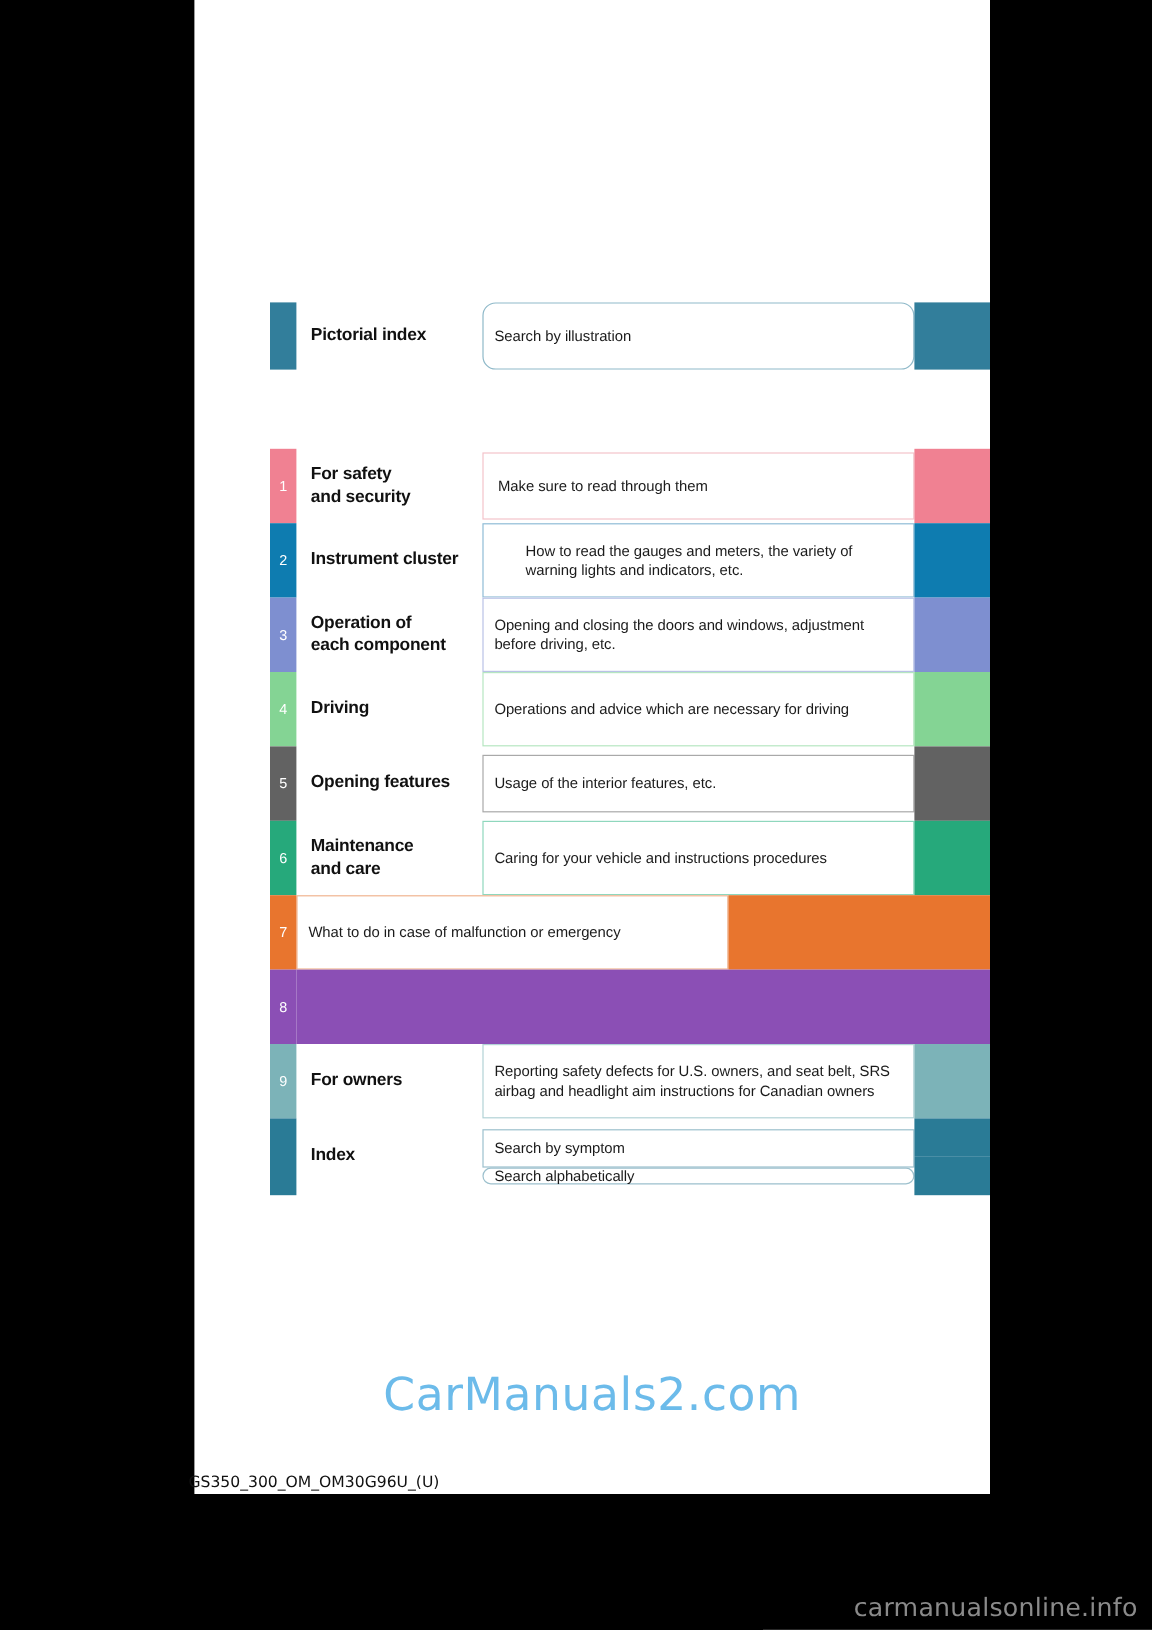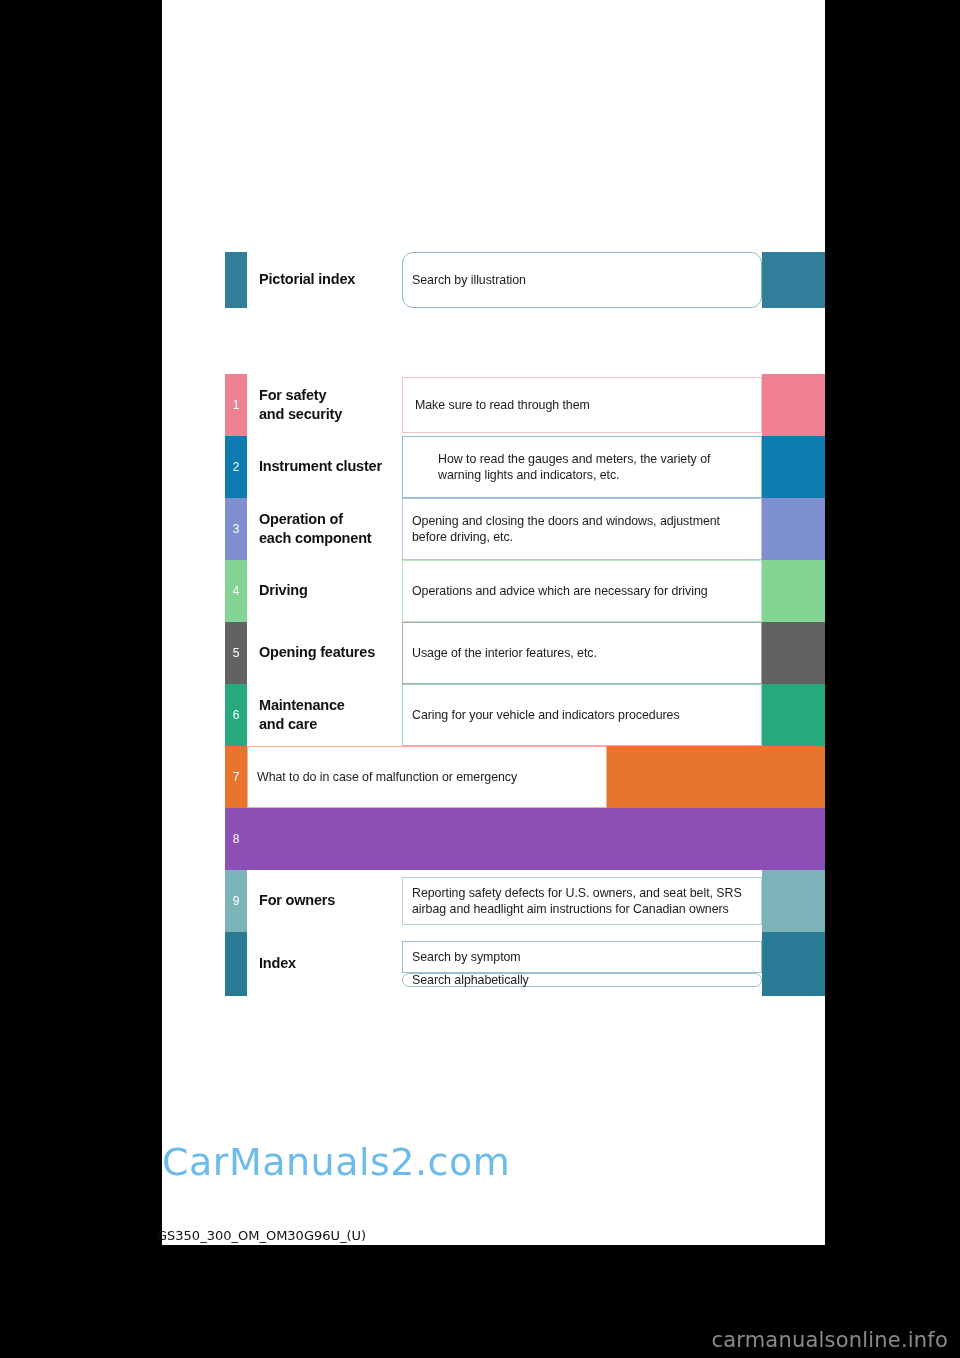--- a/index.html
+++ b/index.html
@@ -134,21 +134,21 @@
     white-space: nowrap;
     font-family: "DejaVu Sans", sans-serif;
   }
 
   
   #cm2-watermark {
     position: absolute;
     left: 0;
     right: 0;
     top: 1140px;
-    text-align: left;
+    text-align: center;
     font-size: 38px;
     color: #6cbbea;
     font-family: "DejaVu Sans", sans-serif;
     letter-spacing: 0.5px;
   }
 </style>
 </head>
 <body>
 
 <div id="page-sheet">
@@ -240,38 +240,38 @@
           </div>
         </div>
         <div class="toc-row" style="height: 62px;">
           <div class="chip" style="background: rgb(98, 98, 98); height: 62px;">
             <span class="chip-num">5</span>
           </div>
           <div class="title-cell">
             <span class="title-text">Opening features</span>
           </div>
           <div class="desc-stack">
-            <div class="desc-cell" style="border-color: rgb(169, 169, 169); height: 62px;">
+            <div class="desc-cell" style="border-color: rgb(169, 169, 169); height: 48px;">
               <span class="desc-text">Usage of the interior features, etc.</span>
             </div>
           </div>
           <div class="swatch-stack">
             <div class="swatch" style="background: rgb(98, 98, 98); height: 62px;"></div>
           </div>
         </div>
         <div class="toc-row" style="height: 62px;">
           <div class="chip" style="background: rgb(38, 169, 123); height: 62px;">
             <span class="chip-num">6</span>
           </div>
           <div class="title-cell">
             <span class="title-text">Maintenance<br>and care</span>
           </div>
           <div class="desc-stack">
             <div class="desc-cell" style="border-color: rgb(143, 215, 189); height: 62px;">
-              <span class="desc-text">Caring for your vehicle and indicators procedures</span>
+              <span class="desc-text">Caring for your vehicle and instructions procedures</span>
             </div>
           </div>
           <div class="swatch-stack">
             <div class="swatch" style="background: rgb(38, 169, 123); height: 62px;"></div>
           </div>
         </div>
         <div class="toc-row" style="height: 62px;">
           <div class="chip" style="background: rgb(232, 117, 46); height: 62px;">
             <span class="chip-num">7</span>
           </div>
@@ -293,21 +293,21 @@
           </div>
         </div>
         <div class="toc-row" style="height: 62px;">
           <div class="chip" style="background: rgb(124, 179, 184); height: 62px;">
             <span class="chip-num">9</span>
           </div>
           <div class="title-cell">
             <span class="title-text">For owners</span>
           </div>
           <div class="desc-stack">
-            <div class="desc-cell" style="border-color: rgb(178, 211, 214); height: 48px;">
+            <div class="desc-cell" style="border-color: rgb(178, 211, 214); height: 62px;">
               <span class="desc-text">Reporting safety defects for U.S. owners, and seat belt, SRS airbag and headlight aim instructions for Canadian owners</span>
             </div>
           </div>
           <div class="swatch-stack">
             <div class="swatch" style="background: rgb(124, 179, 184); height: 62px;"></div>
           </div>
         </div>
         <div class="toc-row" style="height: 64px;">
           <div class="chip" style="background: rgb(42, 123, 150); height: 64px;">
             <span class="chip-num"></span>

